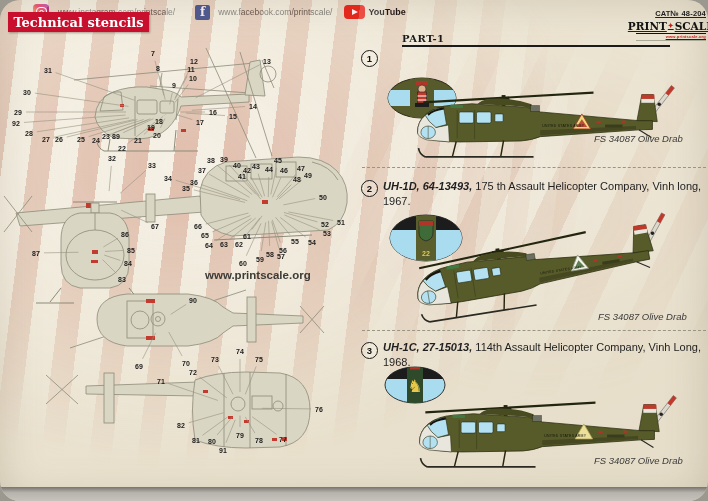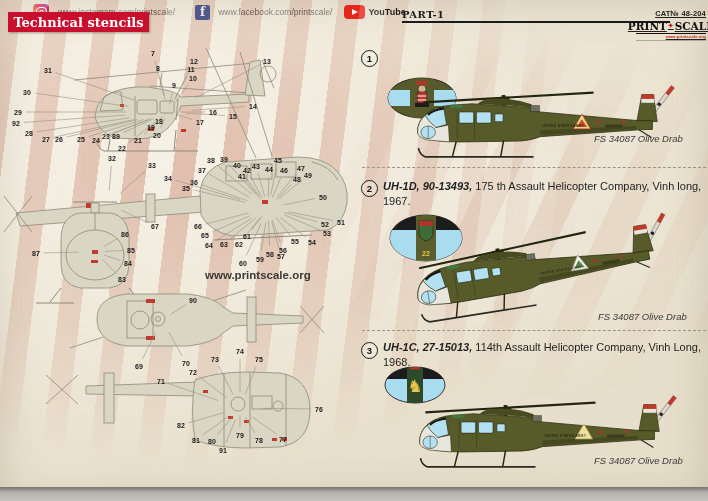--- a/index.html
+++ b/index.html
@@ -1,19 +1,19 @@
 <!DOCTYPE html>
 <html><head>
 <meta charset="utf-8">
 <style>
   html,body{margin:0;padding:0;background:#9b988f;}
   #sheet{position:relative;width:708px;height:501px;overflow:hidden;
     background:linear-gradient(155deg,#f0ead9 0%,#eae2cf 55%,#e5ddc8 100%);
     font-family:"Liberation Sans",sans-serif;color:#222;
-    box-shadow:inset 0 0 40px rgba(120,105,80,.25);}
+    box-shadow:inset 0 0 40px rgba(120,105,80,.25);border-radius:20px;}
   
   .flag{position:absolute;inset:0;z-index:1;pointer-events:none;
     background:repeating-linear-gradient(97deg,rgba(196,90,78,.30) 0 22px,rgba(253,251,247,.55) 22px 48px);
     -webkit-mask-image:radial-gradient(ellipse 430px 310px at 180px 165px,rgba(0,0,0,.95),rgba(0,0,0,.4) 62%,transparent 98%);
     mask-image:radial-gradient(ellipse 430px 310px at 180px 165px,rgba(0,0,0,.95),rgba(0,0,0,.4) 62%,transparent 98%);}
   .flag2{position:absolute;inset:0;z-index:1;pointer-events:none;
     background:repeating-linear-gradient(115deg,rgba(196,100,88,.12) 0 30px,rgba(255,255,255,.25) 30px 64px);
     -webkit-mask-image:radial-gradient(ellipse 260px 200px at 540px 210px,rgba(0,0,0,.8),transparent 95%);
     mask-image:radial-gradient(ellipse 260px 200px at 540px 210px,rgba(0,0,0,.8),transparent 95%);}
   
@@ -26,21 +26,21 @@
   .rc{position:absolute;z-index:5;}
   
   .banner{left:8px;top:12px;width:141px;height:20px;background:#c8102e;
     display:flex;align-items:center;justify-content:center;
     box-shadow:1px 1px 2px rgba(60,40,30,.4);}
   .banner span{font:bold 13px/1 "DejaVu Serif",serif;color:#fff;}
   
   .title-row{left:402px;top:10px;width:268px;display:flex;align-items:baseline;gap:7px;
     border-bottom:2.5px solid #1b1b1b;padding-bottom:1px;}
   .title-row h1{margin:0;font:bold 19.5px/1.1 "DejaVu Serif",serif;color:#141414;letter-spacing:-.3px;white-space:nowrap;}
-  .title-row .part{font:bold 10px/1 "DejaVu Serif",serif;color:#1a1a1a;letter-spacing:.5px;}
+  .title-row .part{font:bold 10px/1 "DejaVu Serif",serif;color:#1a1a1a;letter-spacing:.5px;margin-top:24px;}
   .cat-block{left:636px;top:9px;width:70px;text-align:right;text-decoration:underline;}
   .cat-no{font:bold 7.5px/1.4 "Liberation Sans",sans-serif;color:#222;letter-spacing:.2px;}
   .brand{font:bold 10.5px/1.2 "DejaVu Serif",serif;color:#111;border-bottom:1.5px solid #111;
     display:flex;justify-content:center;align-items:center;gap:1px;padding-bottom:1px;}
   .brand .dot{color:#c0201a;font-size:7px;}
   .brand-site{font:bold 4px/1.6 "Liberation Sans",sans-serif;color:#c0201a;letter-spacing:.2px;
     border-bottom:1px solid #aa9;}
   .scale-line{font:bold 11.5px/1.3 "DejaVu Serif",serif;color:#c0201a;letter-spacing:.3px;}
   
   .circle-num{width:15px;height:15px;border:1.7px solid #1a1a1a;border-radius:50%;
@@ -416,21 +416,21 @@
   <svg class="rc heli v1" style="left:404px;top:82px" width="290" height="88" viewBox="0 0 300 91">
     <use href="#heli-symbol"></use>
     <text class="armytext" x="143" y="47">UNITED STATES ARMY</text>
   </svg>
   <div class="rc caption" style="left:594px;top:134px">FS 34087 Olive Drab</div>
   <div class="rc sep" style="top:167px"></div>
 
   <div class="rc circle-num" style="left:361px;top:180px">
     <span>2</span>
   </div>
-  <div class="rc entry-text" style="left:383px;top:179px"><b>UH-1D, 90-13493,</b><span> 175 th Assault Helicopter Company, Vinh long, 1967.</span></div>
+  <div class="rc entry-text" style="left:383px;top:179px"><b>UH-1D, 64-13493,</b><span> 175 th Assault Helicopter Company, Vinh long, 1967.</span></div>
   <svg class="rc" style="left:388px;top:213px" width="76" height="50" viewBox="0 0 76 50">
     <defs>
         <clipPath id="e2c">
           <ellipse cx="38" cy="25" rx="36" ry="23"></ellipse>
         </clipPath>
       </defs>
     <ellipse cx="38" cy="25" rx="36" ry="23" fill="#f4f1e8" stroke="#333"></ellipse>
     <g clip-path="url(#e2c)">
       <rect x="0" y="0" width="76" height="17" fill="#1c1c1c"></rect>
       <rect x="0" y="17" width="76" height="33" fill="#a9dcee"></rect>

